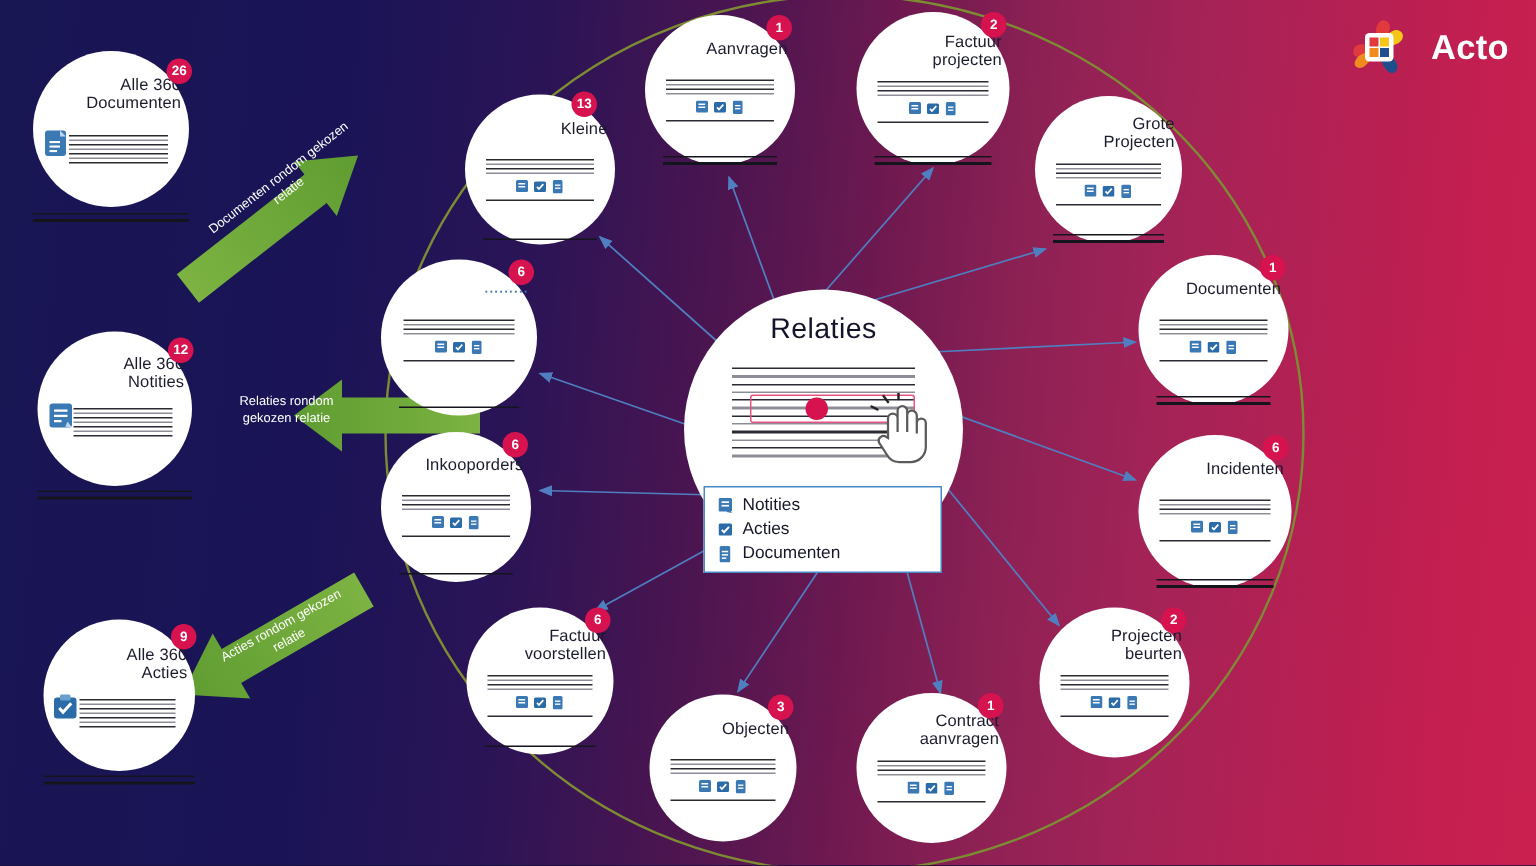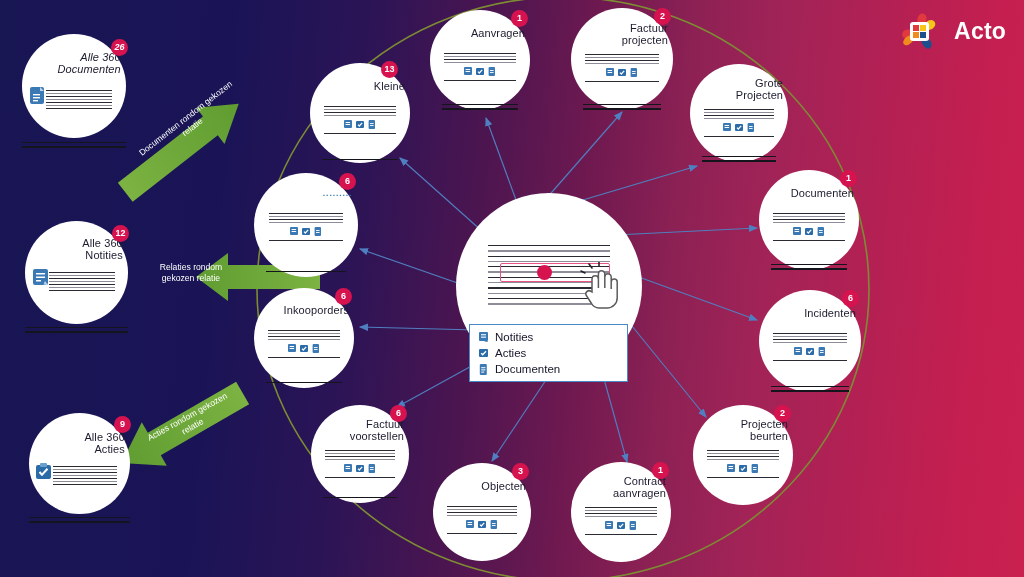--- a/index.html
+++ b/index.html
@@ -170,21 +170,21 @@
   </div>
   <div class="arrow-label" style="left:136px;top:262px;width:110px;">
     <span>Relaties rondom</span><br>
     <span>gekozen relatie</span>
   </div>
   <div class="arrow-label" style="left:126px;top:411px;width:128px;transform:rotate(-29deg);">
     <span>Acties rondom gekozen</span><br>
     <span>relatie</span>
   </div>
 
-  <div class="node" style="left:22px;top:34px;width:104px;height:104px;padding-top:17px;font-style:italic;">
+  <div class="node" style="left:22px;top:34px;width:104px;height:104px;padding-top:17px;">
     <div class="badge" style="right:-2px;top:5px;">26</div>
     <div class="node-title" style="font-size:11px;">
       <span>Alle 360</span><br>
       <span>Documenten</span>
     </div>
     <svg class="big-ic" style="left:7px;top:52px;" viewBox="0 0 17 19">
       <rect x="1" y="1" width="14" height="17" rx="2" fill="#3b79b5"></rect>
       <path d="M11 1 L15 5 L11 5 Z" fill="#bcd6ec"></path>
       <rect x="4" y="8" width="7" height="1.4" fill="#fff"></rect>
       <rect x="4" y="11" width="7" height="1.4" fill="#fff"></rect>
@@ -649,20 +649,21 @@
           </svg>
       </div>
       <div class="ln"></div>
     </div>
     <div class="underline-pair" style="top:96px;">
       <div class="ln"></div>
     </div>
   </div>
 
   <div id="center-node">
+    <div id="center-title">Relaties</div>
     <div id="center-doc">
       <div class="ln"></div>
         <div class="ln g"></div>
         <div class="ln"></div>
         <div class="ln g"></div>
       <div class="ln"></div>
         <div class="ln g"></div>
         <div class="ln"></div>
         <div class="ln g"></div>
       <div class="ln"></div>

